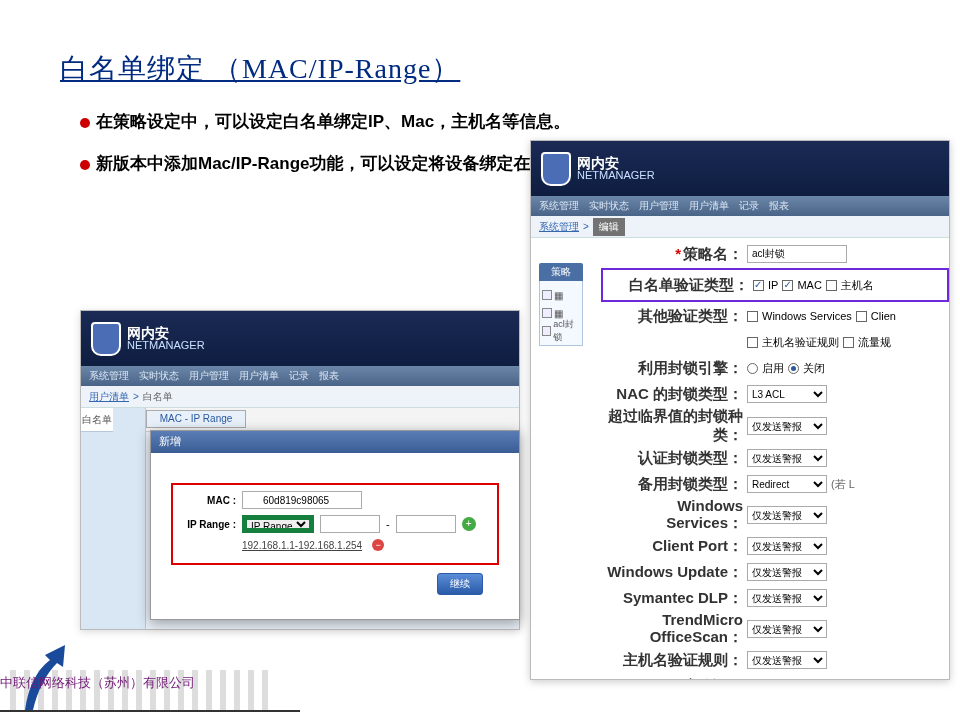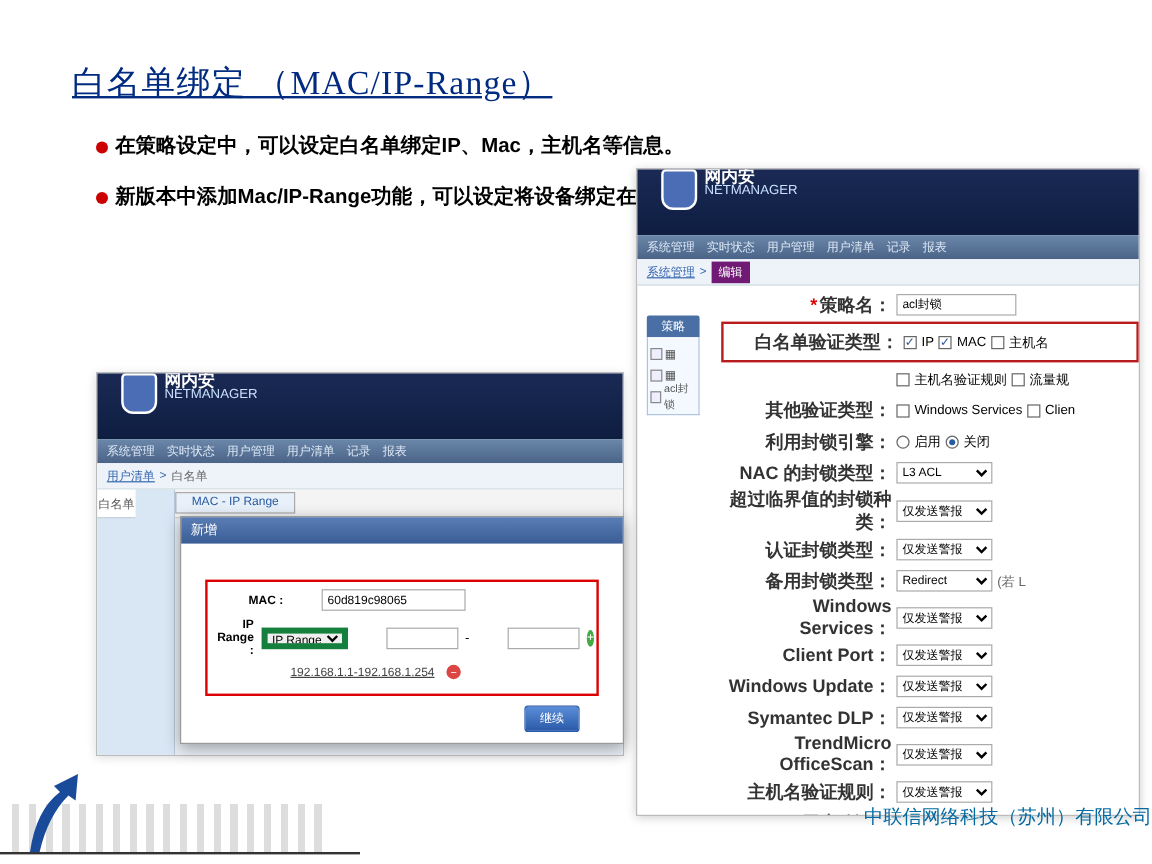--- a/index.html
+++ b/index.html
@@ -4,76 +4,76 @@
 <style>
 * { margin:0; padding:0; box-sizing:border-box; }
 body { width:960px; height:720px; background:#fff; font-family:"Microsoft YaHei",Arial,sans-serif; overflow:hidden; position:relative; }
 .slide { width:960px; height:720px; position:relative; }
 .title { font-size:28px; color:#002b80; padding:50px 60px 20px; letter-spacing:1px; font-family:SimSun,serif;text-decoration:underline; }
 .bullets { padding:0 80px; font-size:17px; line-height:28px; }
 .bullet { margin-bottom:14px;font-weight:bold; }
 .dot { display:inline-block; width:10px; height:10px; background:#c00; border-radius:50%; margin-right:6px; vertical-align:middle; }
 
 .panel-left { position:absolute; left:80px; top:310px; width:440px; height:320px; background:#fff; border:1px solid #bbb; box-shadow:0 2px 8px rgba(0,0,0,.15); overflow:hidden; }
-.logo-bar { height:55px; background:linear-gradient(#1a2a55,#0e1d40); display:flex; padding-left:20px; }
+.logo-bar { height:55px; background:linear-gradient(#1a2a55,#0e1d40); display:flex; align-items:center; padding-left:10px; }
 .logo-shield { width:30px; height:34px; background:#4a6db5; border-radius:4px 4px 10px 10px; border:2px solid #fff; margin-right:6px; position:relative; }
 .logo-text { color:#cae0ff; font-size:11px; line-height:12px; }
 .logo-cn { font-size:14px; font-weight:bold; color:#fff; }
 .menu-bar { height:20px; background:linear-gradient(#6a86a8,#4a6488); color:#dce7f5; font-size:10px; display:flex; align-items:center; gap:10px; padding:0 8px; }
 .menu-bar span { cursor:default; }
 .breadcrumb { height:22px; background:#eef3fa; border-bottom:1px solid #cdd; font-size:10px; color:#3566b0; display:flex; align-items:center; padding:0 8px; gap:4px; }
 .left-body { display:flex; height:230px; }
 .left-side { width:65px; background:#d9e6f3; border-right:1px solid #b8c8da; }
 .side-tab { height:24px; background:#fff; border-bottom:1px solid #b8c8da; font-size:10px; display:flex; align-items:center; justify-content:center; color:#555; }
 .side-tab.sel { background:#e8f0fa; color:#2a5aa0; }
 .side-panel { margin:6px 4px; border:1px solid #aac; border-radius:3px; padding:4px; }
 .side-hdr { background:#4a6fa5; color:#fff; font-size:9px; padding:2px 4px; border-radius:2px; }
 .left-main { flex:1; background:#e8eef6; position:relative; }
 
 .dialog { position:absolute; left:150px; top:430px; width:370px; height:190px; background:#fff; border:1px solid #999; box-shadow:0 3px 12px rgba(0,0,0,.35); z-index:5; }
 .dlg-hdr { height:22px; background:linear-gradient(#5a7db5,#3a5d95); color:#fff; font-size:11px; padding:3px 8px; }
 .dlg-body { padding:30px 20px 10px; font-size:11px; }
 .red-box { border:2px solid #d00; padding:6px 8px; }
 .frow { display:flex; align-items:center; margin-bottom:6px; gap:6px; }
 .flbl { width:55px; text-align:right; font-weight:bold; font-size:10px; }
-.finput { border:1px solid #aaa; padding:1px 4px; font-size:10px; height:18px;margin-left:26px; }
+.finput { border:1px solid #aaa; padding:1px 20px; font-size:10px; height:18px; }
 .fsel { border:5px solid #15803d; font-size:10px; height:18px; }
 .btn-add { width:14px; height:14px; background:#4a4; border-radius:50%; color:#fff; font-size:10px; line-height:14px; text-align:center; display:inline-block; }
 .btn-del { width:12px; height:12px; background:#d44; border-radius:50%; color:#fff; font-size:9px; line-height:12px; text-align:center; display:inline-block; margin-left:4px; }
 .dlg-btn { float:right; margin:8px 16px 0 0; background:linear-gradient(#5a8dd8,#2a5aa8); color:#fff; border:1px solid #2a5aa8; border-radius:3px; font-size:10px; padding:3px 12px; }
 
 .panel-right { position:absolute; left:530px; top:140px; width:420px; height:540px; background:#fff; border:1px solid #bbb; box-shadow:0 2px 8px rgba(0,0,0,.2); overflow:hidden; }
 .crumb2 { height:22px; background:#eef3fa; font-size:10px; color:#3566b0; display:flex; align-items:center; padding:0 8px; gap:4px; border-bottom:1px solid #cdd; }
-.crumb2 .active { background:#701a75; color:#fff; padding:2px 6px; }
+.crumb2 .active { background:#737373; color:#fff; padding:2px 6px; }
 .left-strip { position:absolute; left:8px; top:122px; width:44px; }
 .strip-hdr { background:#4a6fa5; color:#fff; font-size:10px; padding:2px 4px; border-radius:2px 2px 0 0; text-align:center; }
 .strip-body { border:1px solid #b0c4de; border-top:none; padding:4px 2px; background:#f4f8ff; }
 .strip-body div { height:16px; margin:2px 0; font-size:10px; display:flex; align-items:center; gap:2px; color:#555; }
 .strip-body .cb { width:10px; height:10px; border:1px solid #888; background:#eef; }
 
 .form { position:absolute; left:70px; top:100px; right:0; font-size:11px; }
 .form-row { display:flex; align-items:center; min-height:26px; margin-bottom:0; }
 .form-lbl { width:146px; text-align:right; padding-right:4px; color:#333; font-weight:bold; font-size:15px; }
 .form-val { flex:1; display:flex; align-items:center; gap:4px; font-size:11px; flex-wrap:wrap; }
 .req { color:#d00; margin-right:2px; }
 .inp { border:1px solid #aaa; height:18px; font-size:10px; padding:1px 4px; }
-.white-box { border:2px solid #b91c1c; padding:2px 4px; margin:1px 0; }
+.white-box { border:2px solid #6d28d9; padding:2px 4px; margin:1px 0; }
 .chk { width:11px; height:11px; border:1px solid #666; display:inline-block; vertical-align:middle; background:#fff; position:relative; }
 .chk.on::after { content:"✓"; position:absolute; top:-2px; left:0; font-size:10px; color:#2a5aa0; }
 .rad { width:11px; height:11px; border:1px solid #666; border-radius:50%; display:inline-block; vertical-align:middle; position:relative; }
 .rad.on::after { content:""; position:absolute; top:2px; left:2px; width:5px; height:5px; background:#2a5aa0; border-radius:50%; }
 .sel { border:1px solid #aaa; height:18px; font-size:10px; min-width:80px; background:#fff; }
 
 .footer { position:absolute; bottom:0; left:0; right:0; height:60px; }
 .bars { position:absolute; bottom:8px; left:0; width:300px; height:50px; background:linear-gradient(to top,#333 0,#333 2px,transparent 2px); }
 .bars::before { content:""; position:absolute; bottom:2px; left:10px; width:260px; height:40px;
   background:repeating-linear-gradient(90deg,#aaa 0,#aaa 6px,transparent 6px,transparent 14px); opacity:.4; }
 .arrow { position:absolute; bottom:5px; left:15px; width:60px; height:80px; }
 .arrow svg { width:100%; height:100%; }
-.company { position:absolute; bottom:28px; left:0; right:0; text-align:right; font-size:16px; color:#0369a1; }
+.company { position:absolute; bottom:28px; left:0; right:0; text-align:left; font-size:13px; color:#701a75; }
 </style>
 </head>
 <body>
 
 <div class="slide">
   <div class="title">白名单绑定 （MAC/IP-Range）</div>
   <div class="bullets">
     <div class="bullet"><span class="dot"></span><span>在策略设定中，可以设定白名单绑定IP、Mac，主机名等信息。</span></div>
     <div class="bullet"><span class="dot"></span><span>新版本中添加Mac/IP-Range功能，可以设定将设备绑定在VLAN段。</span></div>
   </div>
@@ -190,35 +190,35 @@
             <span class="chk on"></span>
               <span>IP</span>
             <span class="chk on"></span>
               <span>MAC</span>
             <span class="chk"></span>
               <span>主机名</span>
           </div>
         </div>
       </div>
       <div class="form-row">
+        <div class="form-lbl">其他验证类型：</div>
+        <div class="form-val">
+          <span class="chk"></span>
+            <span>Windows Services</span>
+          <span class="chk"></span>
+            <span>Clien</span>
+        </div>
+      </div>
+      <div class="form-row">
         <div class="form-lbl"></div>
         <div class="form-val">
           <span class="chk"></span>
             <span>主机名验证规则</span>
           <span class="chk"></span>
             <span>流量规</span>
-        </div>
-      </div>
-      <div class="form-row">
-        <div class="form-lbl">其他验证类型：</div>
-        <div class="form-val">
-          <span class="chk"></span>
-            <span>Windows Services</span>
-          <span class="chk"></span>
-            <span>Clien</span>
         </div>
       </div>
       <div class="form-row">
         <div class="form-lbl">利用封锁引擎：</div>
         <div class="form-val">
           <span class="rad"></span>
             <span>启用</span>
           <span class="rad on"></span>
             <span>关闭</span>
         </div>

